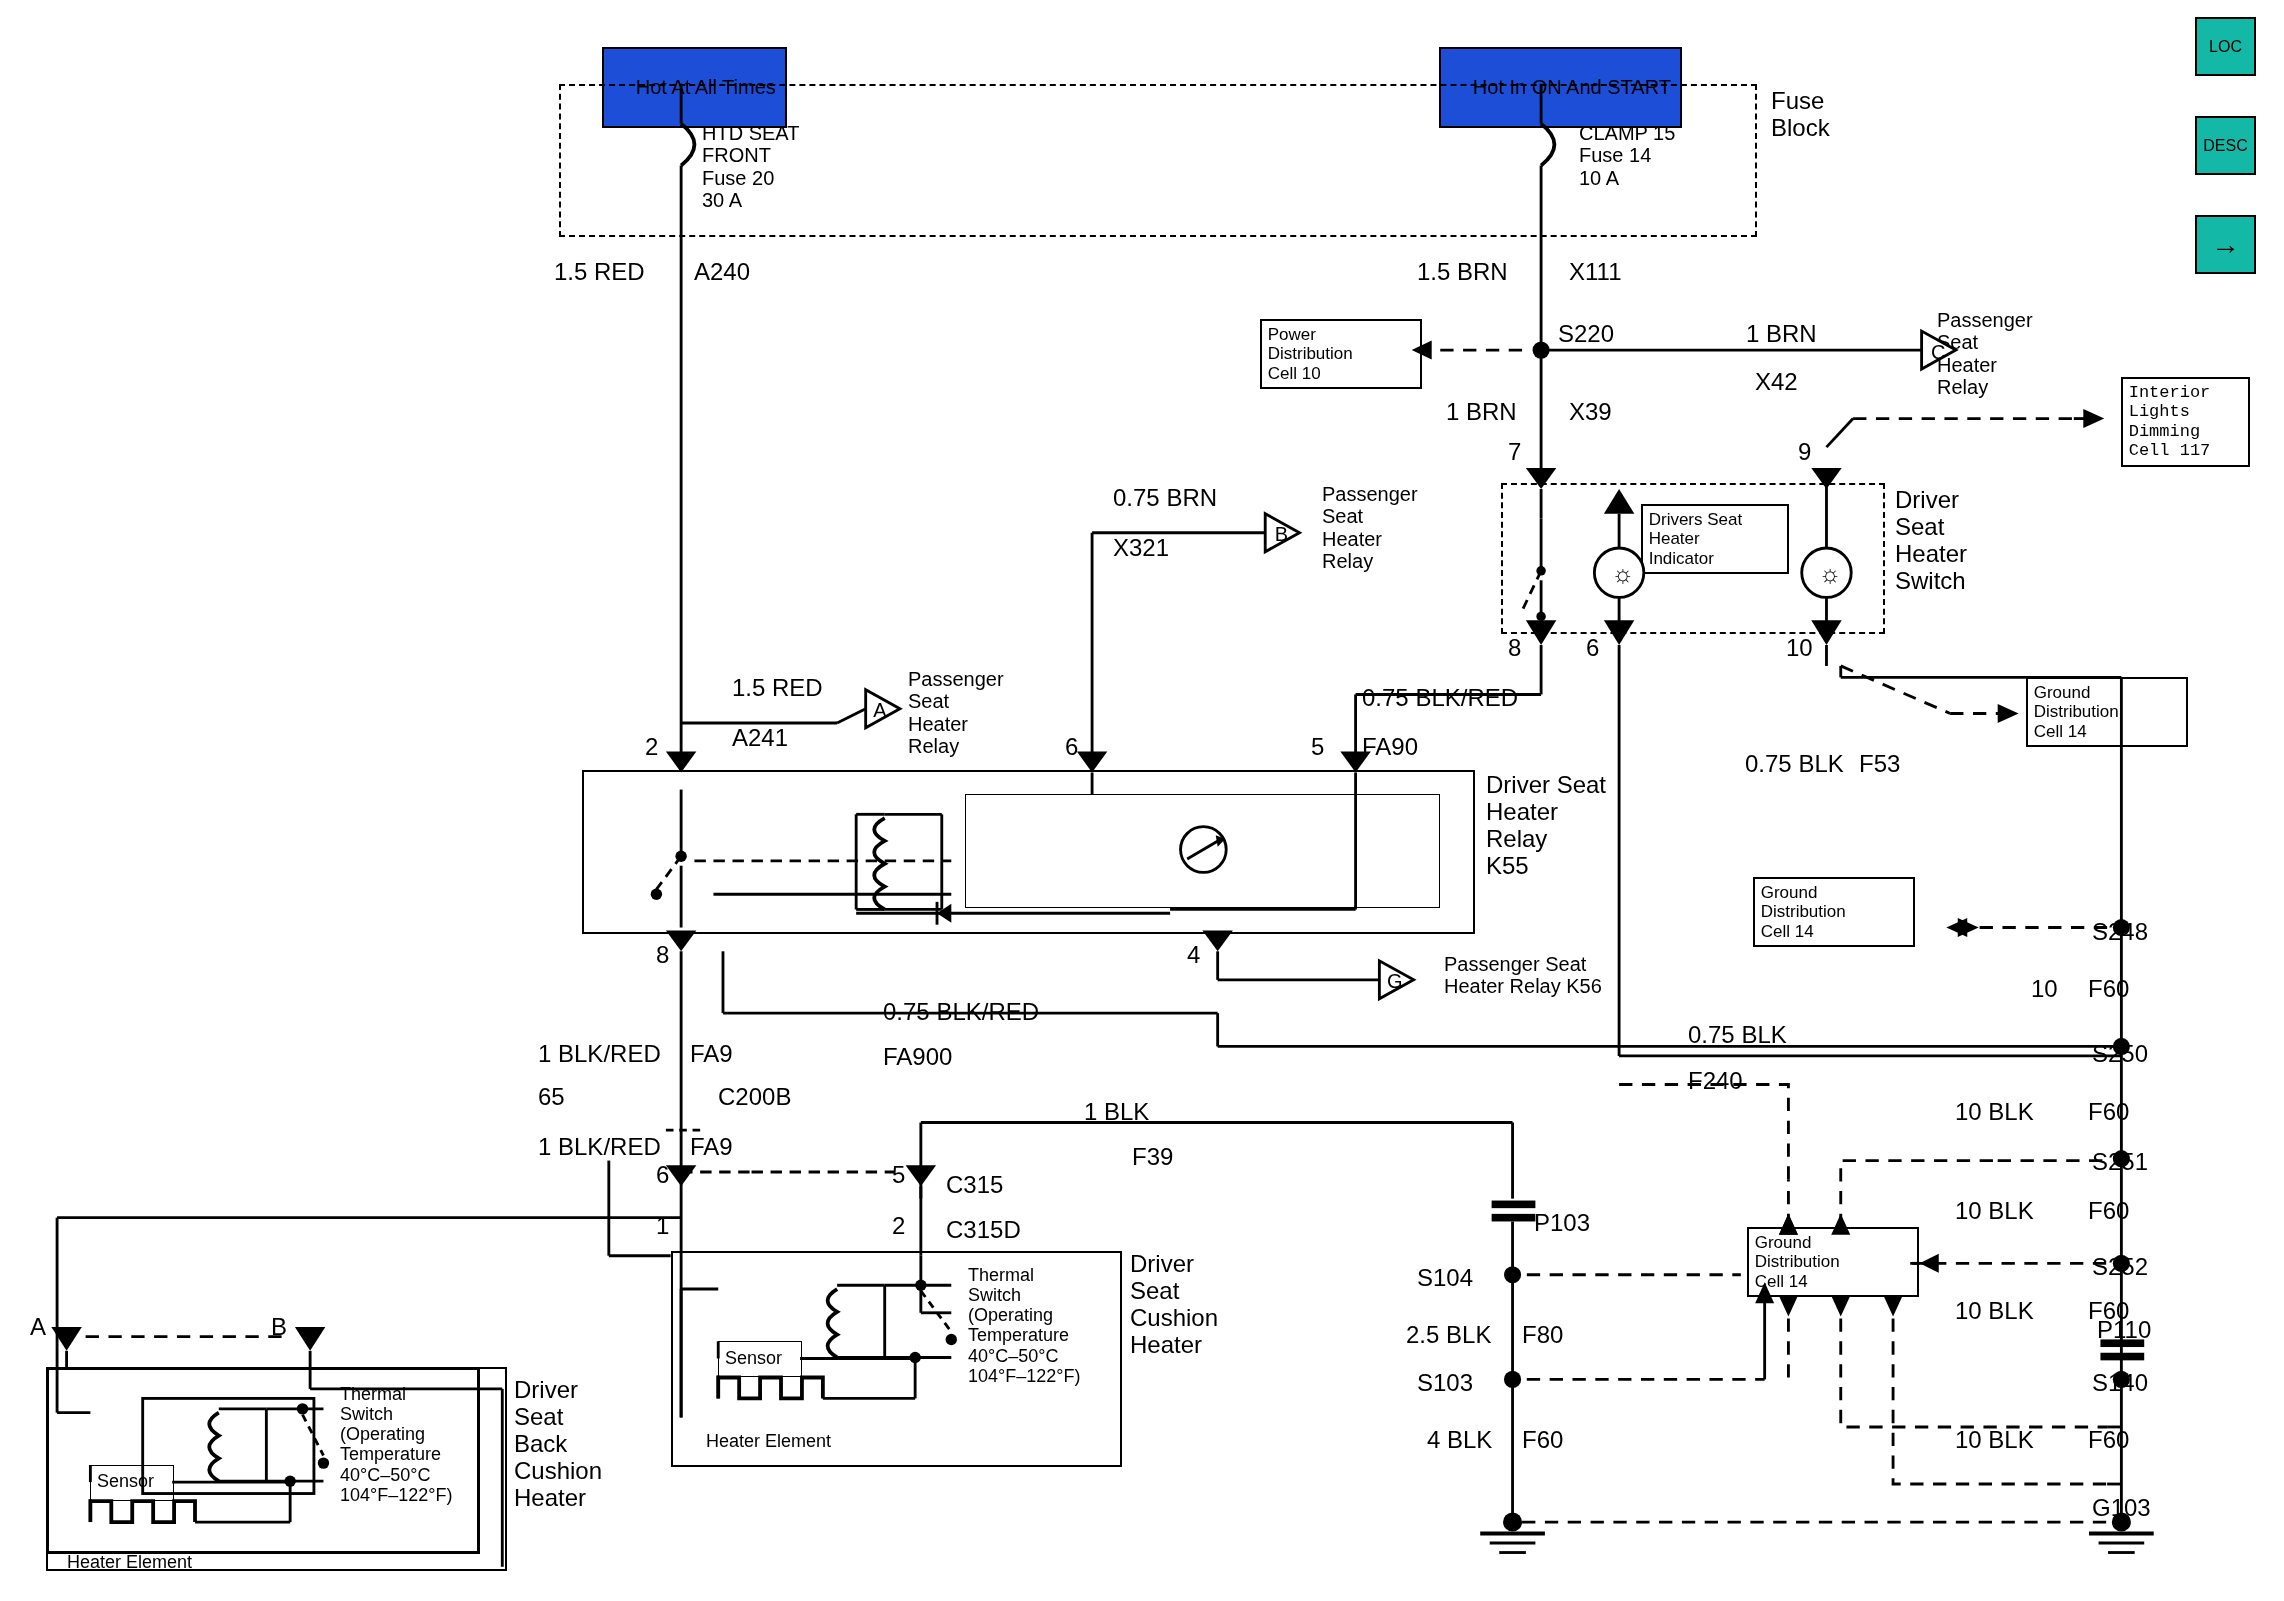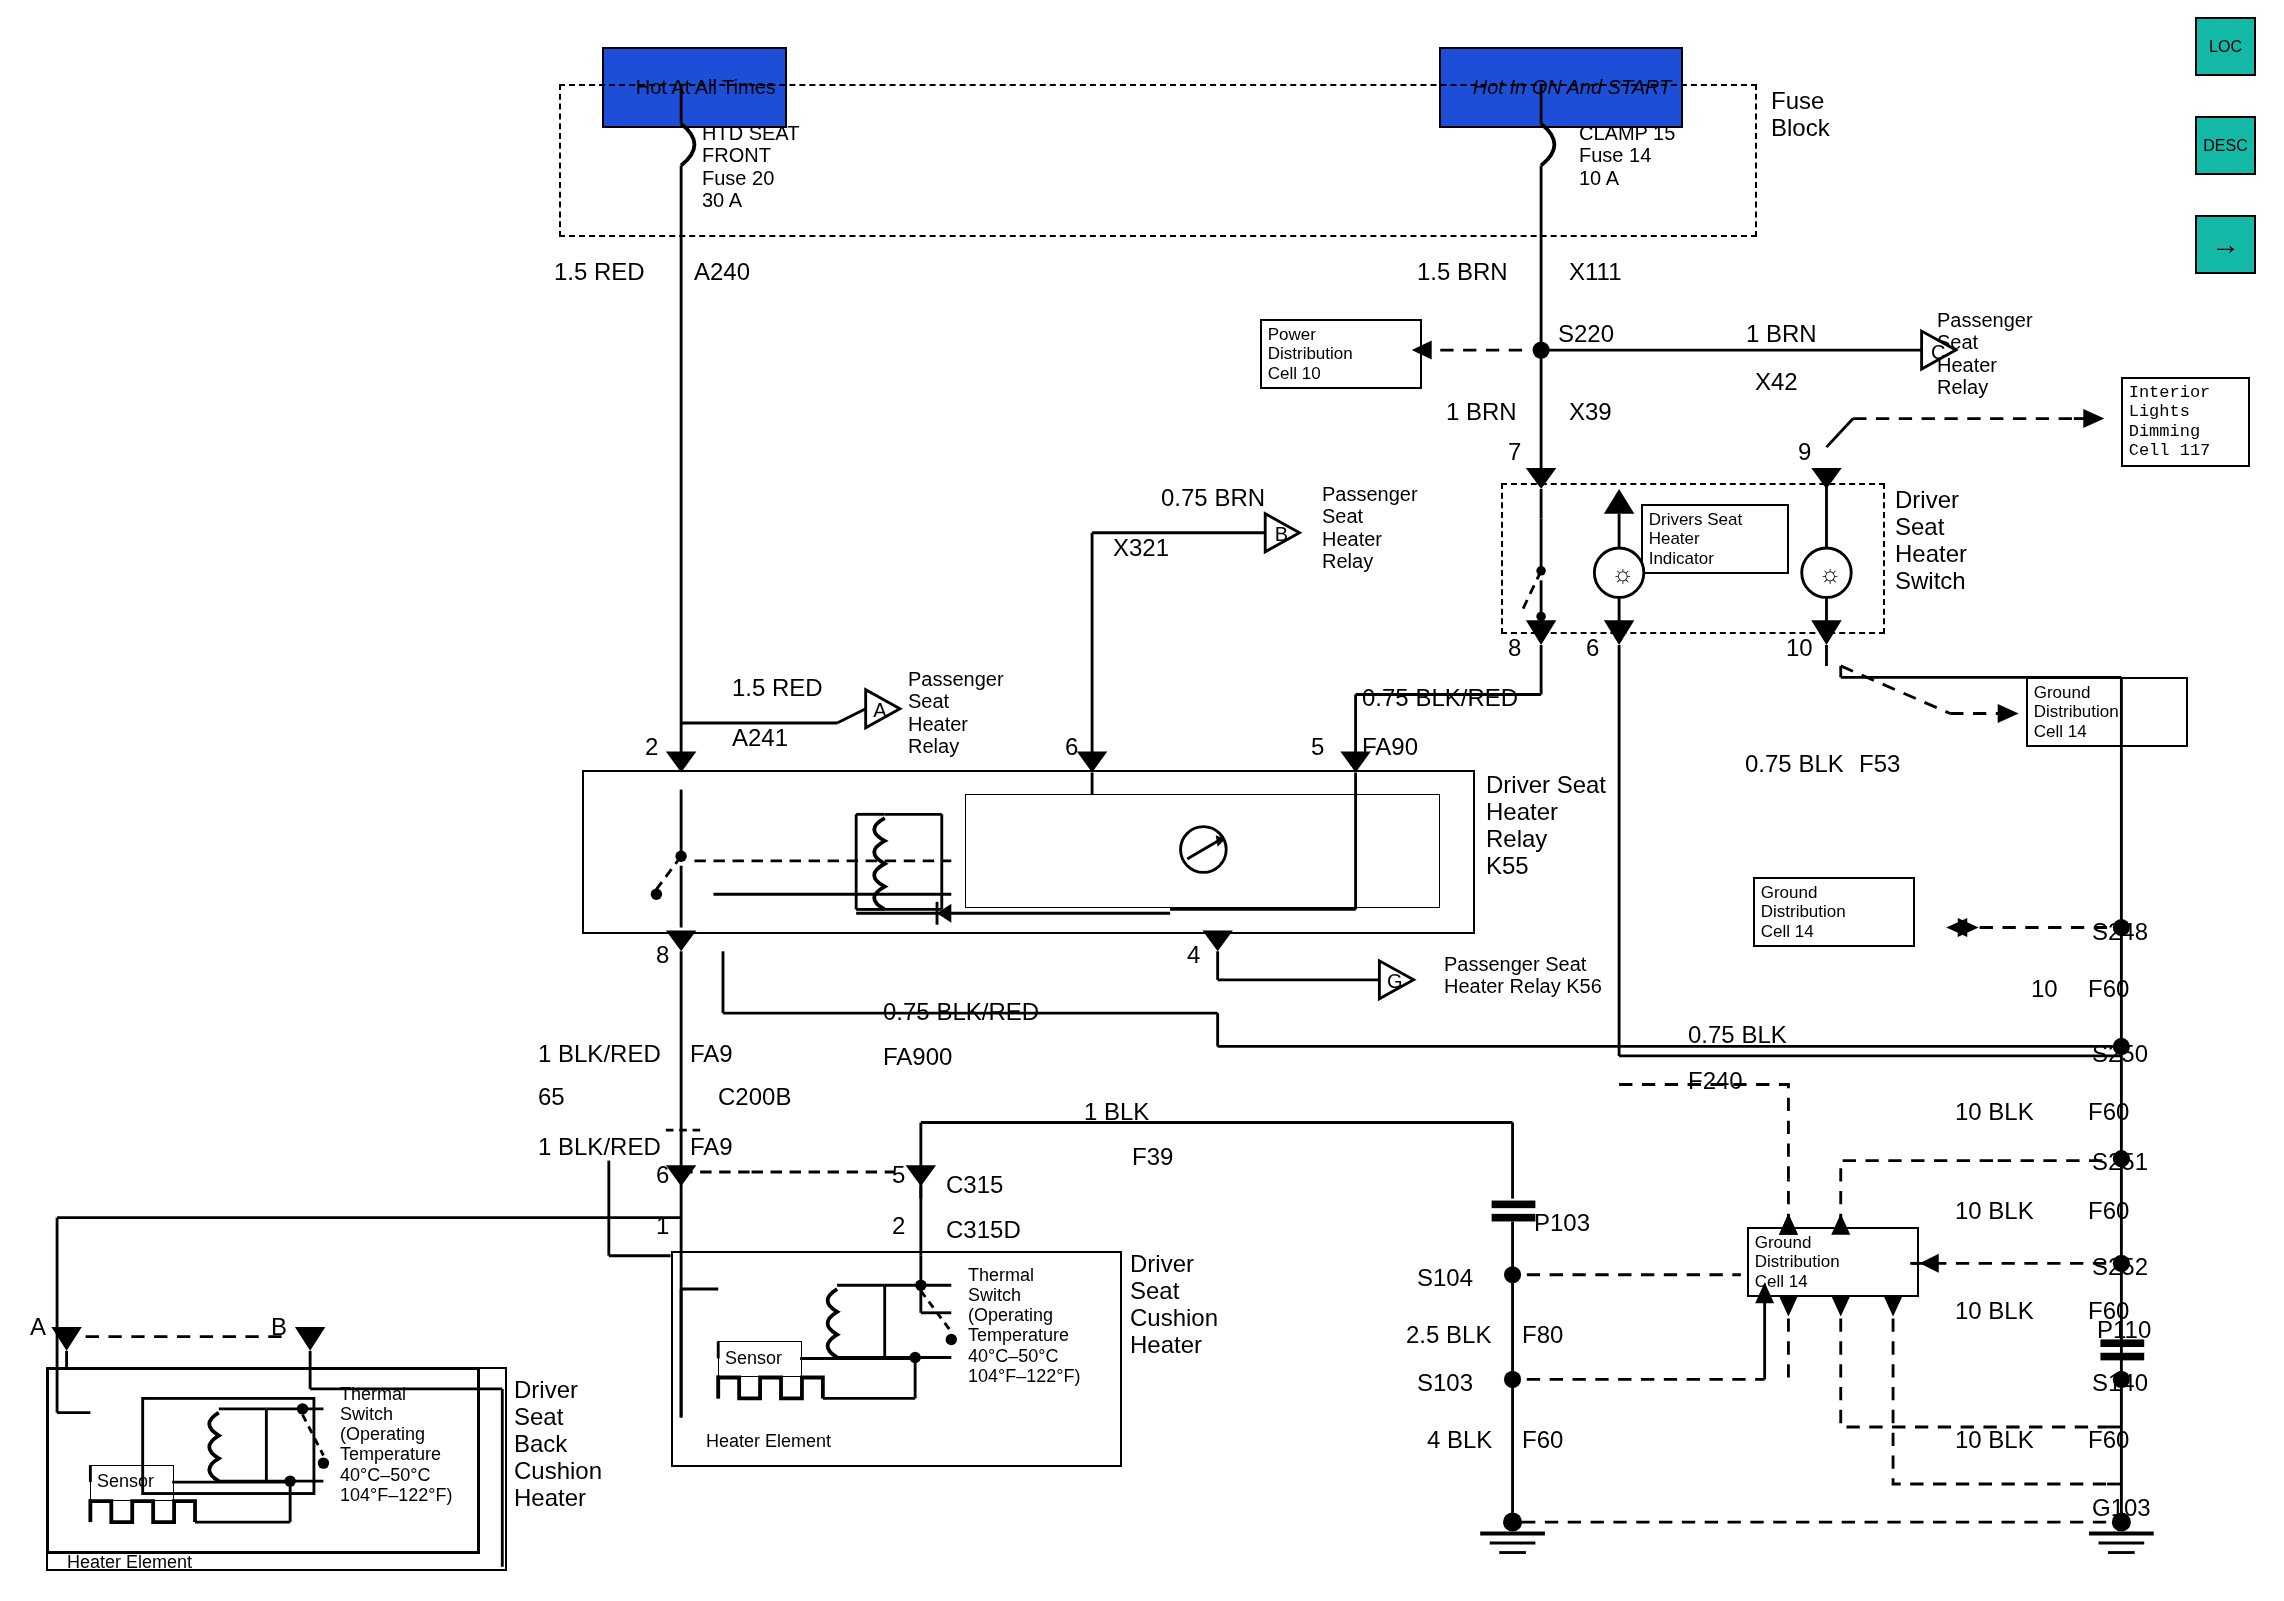--- a/index.html
+++ b/index.html
@@ -28,21 +28,21 @@
   <div class="nav" style="left:2195px;top:116px;width:57px;height:55px;">
     <span class="navtxt">DESC</span>
   </div>
   <div class="nav" style="left:2195px;top:215px;width:57px;height:55px;font-size:28.5px;">
     <span class="navtxt" style="font-size:28.5px;">→</span>
   </div>
 
   <div class="tagbox" style="left:602px;top:47px;">
     <span>Hot At All Times</span>
   </div>
-  <div class="tagbox" style="left:1439px;top:47px;font-style:italic;">
+  <div class="tagbox" style="left:1439px;top:47px;">
     <span>Hot In ON And START</span>
   </div>
 
   <div class="dashbox" style="left:559px;top:84px;width:1194px;height:149px;"></div>
   <div class="lbl lg" style="left:1771px;top:88px;">Fuse
 Block</div>
 
   <div class="lbl" style="left:702px;top:122px;">HTD SEAT
 FRONT
 Fuse 20
@@ -122,21 +122,21 @@
   <div class="lbl lg" style="left:1417px;top:259px;">1.5 BRN</div>
   <div class="lbl lg" style="left:1569px;top:259px;">X111</div>
 
   <div class="lbl lg" style="left:1558px;top:321px;">S220</div>
   <div class="lbl lg" style="left:1746px;top:321px;">1 BRN</div>
   <div class="lbl lg" style="left:1755px;top:369px;">X42</div>
 
   <div class="lbl lg" style="left:1446px;top:399px;">1 BRN</div>
   <div class="lbl lg" style="left:1569px;top:399px;">X39</div>
 
-  <div class="lbl lg" style="left:1113px;top:485px;margin-left:48px;">0.75 BRN</div>
+  <div class="lbl lg" style="left:1113px;top:485px;">0.75 BRN</div>
   <div class="lbl lg" style="left:1113px;top:535px;">X321</div>
 
   <div class="lbl lg" style="left:732px;top:675px;">1.5 RED</div>
   <div class="lbl lg" style="left:732px;top:725px;">A241</div>
 
   <div class="lbl lg" style="left:1362px;top:685px;">0.75 BLK/RED</div>
   <div class="lbl lg" style="left:1362px;top:734px;">FA90</div>
 
   <div class="lbl lg" style="left:1745px;top:751px;">0.75 BLK</div>
   <div class="lbl lg" style="left:1859px;top:751px;">F53</div>

